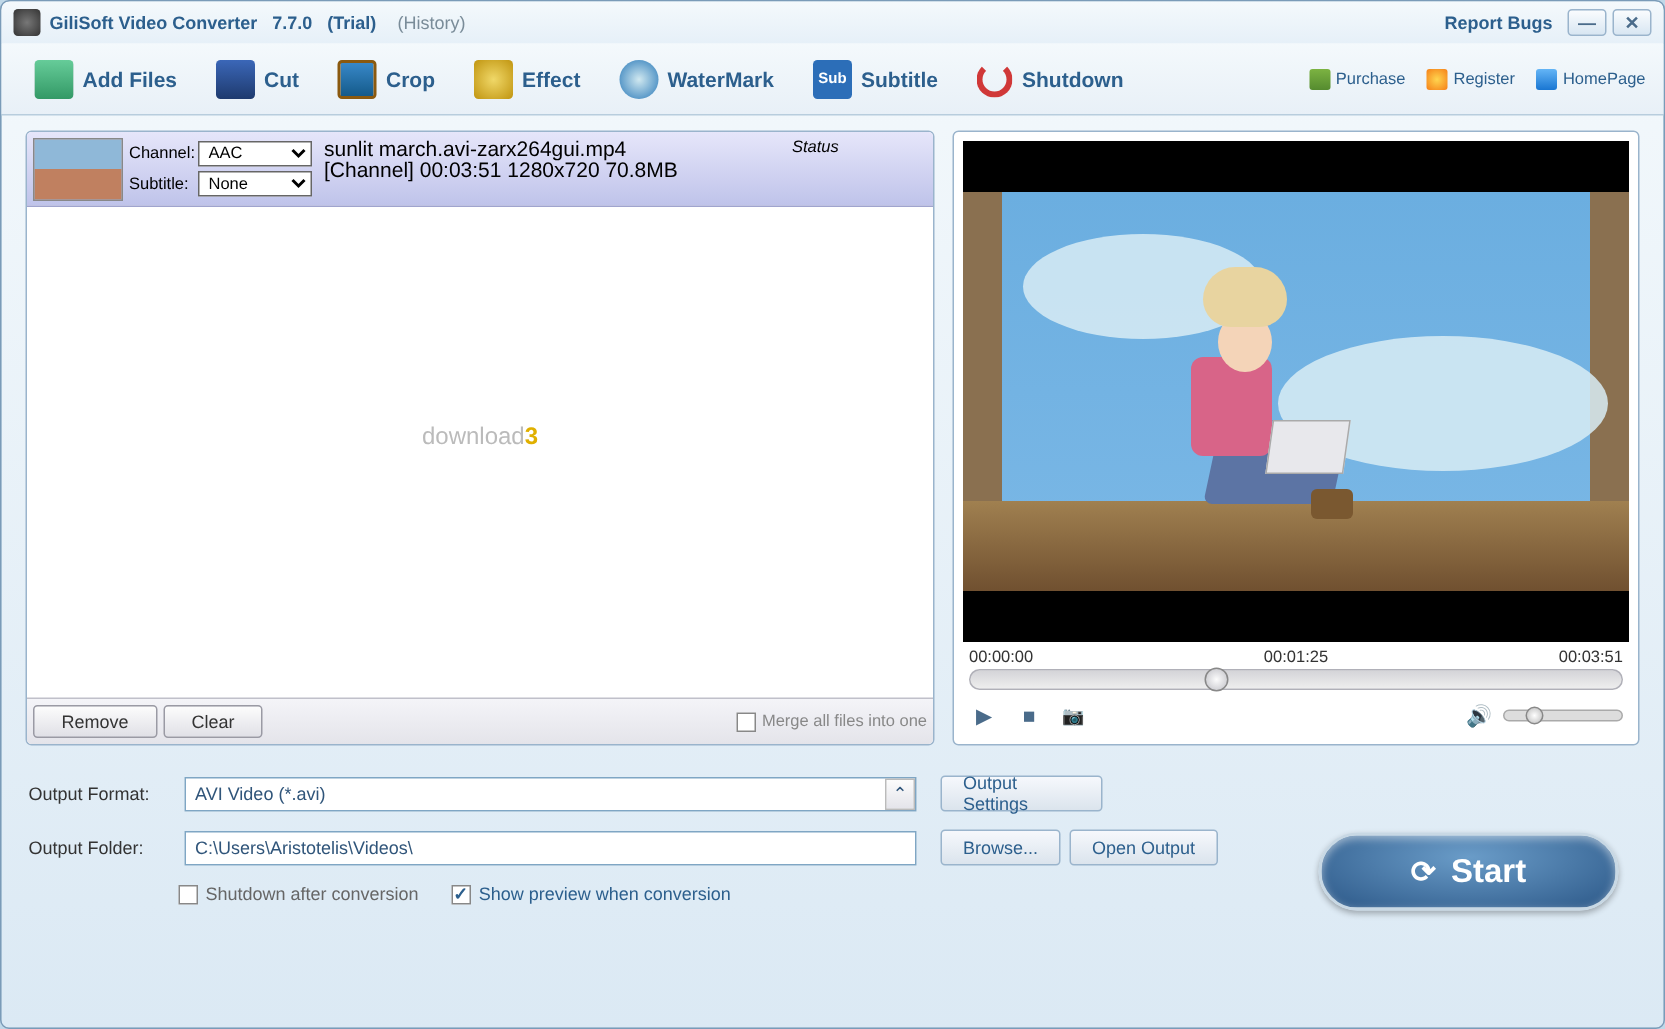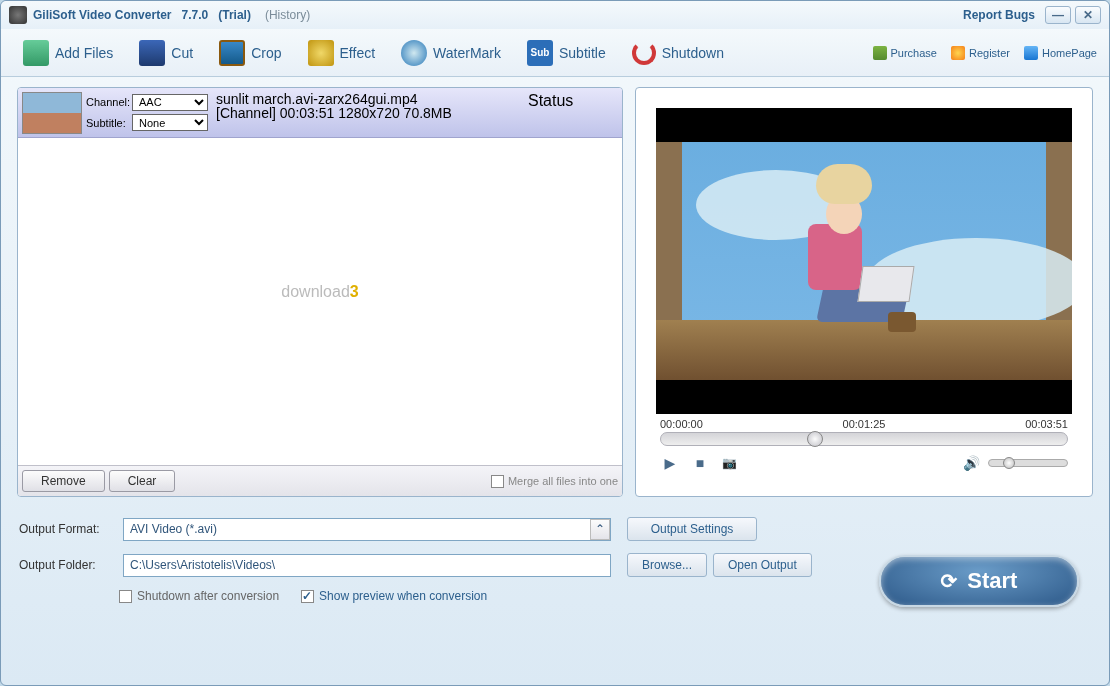--- a/index.html
+++ b/index.html
@@ -62,21 +62,21 @@
     align-items: center;
     gap: 6px;
     padding: 4px 10px;
     border-radius: 4px;
     cursor: pointer;
   }
   .tool-icon {
     width: 26px; height: 26px;
     border-radius: 3px;
   }
-  .tool-lbl { color: #2c5f8d; font-size: 14px; font-weight: normal; }
+  .tool-lbl { color: #2c5f8d; font-size: 14px; font-weight: bold; }
   .i-add { background: linear-gradient(#6c9,#396), radial-gradient(#ddd,#888); }
   .i-cut { background: linear-gradient(#3b67b8,#1e3a6e); }
   .i-crop { background: linear-gradient(#3888c8,#145a8a); border: 2px solid #8a590f; }
   .i-effect { background: radial-gradient(#f0d868,#c0940f); }
   .i-watermark { background: radial-gradient(#d0e8f0,#2878b8); border-radius: 50%; }
   .i-subtitle { background:#2c6eb8; color:#fff; display:flex; align-items:center; justify-content:center; font-size:10px; font-weight:bold; }
   .i-rotation { border: 4px solid #d03838; border-top-color: transparent; border-radius: 50%; width:24px; height:24px; }
 
   .links-right {
     margin-left: auto;
@@ -137,21 +137,21 @@
   .opt-select {
     flex: 1;
     height: 17px;
     background: #fff;
     border: 1px solid #666;
     font-size: 11px;
     padding: 0 2px;
   }
   .file-info { flex: 1; padding: 0 4px; font-size: 14px; color: #000; }
   .file-info-line { height: 14px; line-height:14px; }
-  .file-status { width: 90px; font-size:16px; color:#000; }
+  .file-status { width: 90px; font-size:11px; color:#000;font-style:italic; }
 
   .watermark-dl3 {
     position:absolute;
     top:50%; left:50%;
     transform:translate(-50%,-50%);
     color:#bbb; font-size:16px;
   }
   .watermark-dl3 .num3 { color:#e0b000; font-weight:bold; }
 
   .panel-footer {
@@ -178,21 +178,21 @@
   .merge-check { margin-left:auto; display:flex; align-items:center; gap:4px; color:#888; font-size:11px;padding-left:41px; }
   .checkbox { width:13px; height:13px; background:#fff; border:1px solid #888; }
 
   .preview-panel {
     width: 458px;
     background: #fff;
     border: 1px solid #9ab4cc;
     border-radius: 4px;
     display:flex;
     flex-direction:column;
-    padding:20px;
+    padding:6px;
   }
   .video-frame {
     flex:1;
     background: #000;
     position:relative;
     overflow:hidden;
   }
   .video-sky {
     position:absolute;
     top:34px; left:0; right:0; bottom:34px;
@@ -297,21 +297,21 @@
     padding:0 14px;
     background:linear-gradient(#f6f8fc,#dbe4ed);
     border:1px solid #9ab4cc;
     border-radius:3px;
     cursor:pointer;
     color:#2c5f8d;
     font-size:12px;
     display:flex;
     align-items:center;
   }
-  .output-settings-btn { width:130px; justify-content:center; }
+  .output-settings-btn { width:108px; justify-content:center; }
 
   .check-row {
     display:flex;
     align-items:center;
     gap:22px;
     margin-top:4px;
     margin-left:100px;
   }
   .check-item { display:flex; align-items:center; gap:5px; color:#2c5f8d; font-size:12px; }
   .check-item.muted { color:#666; }

